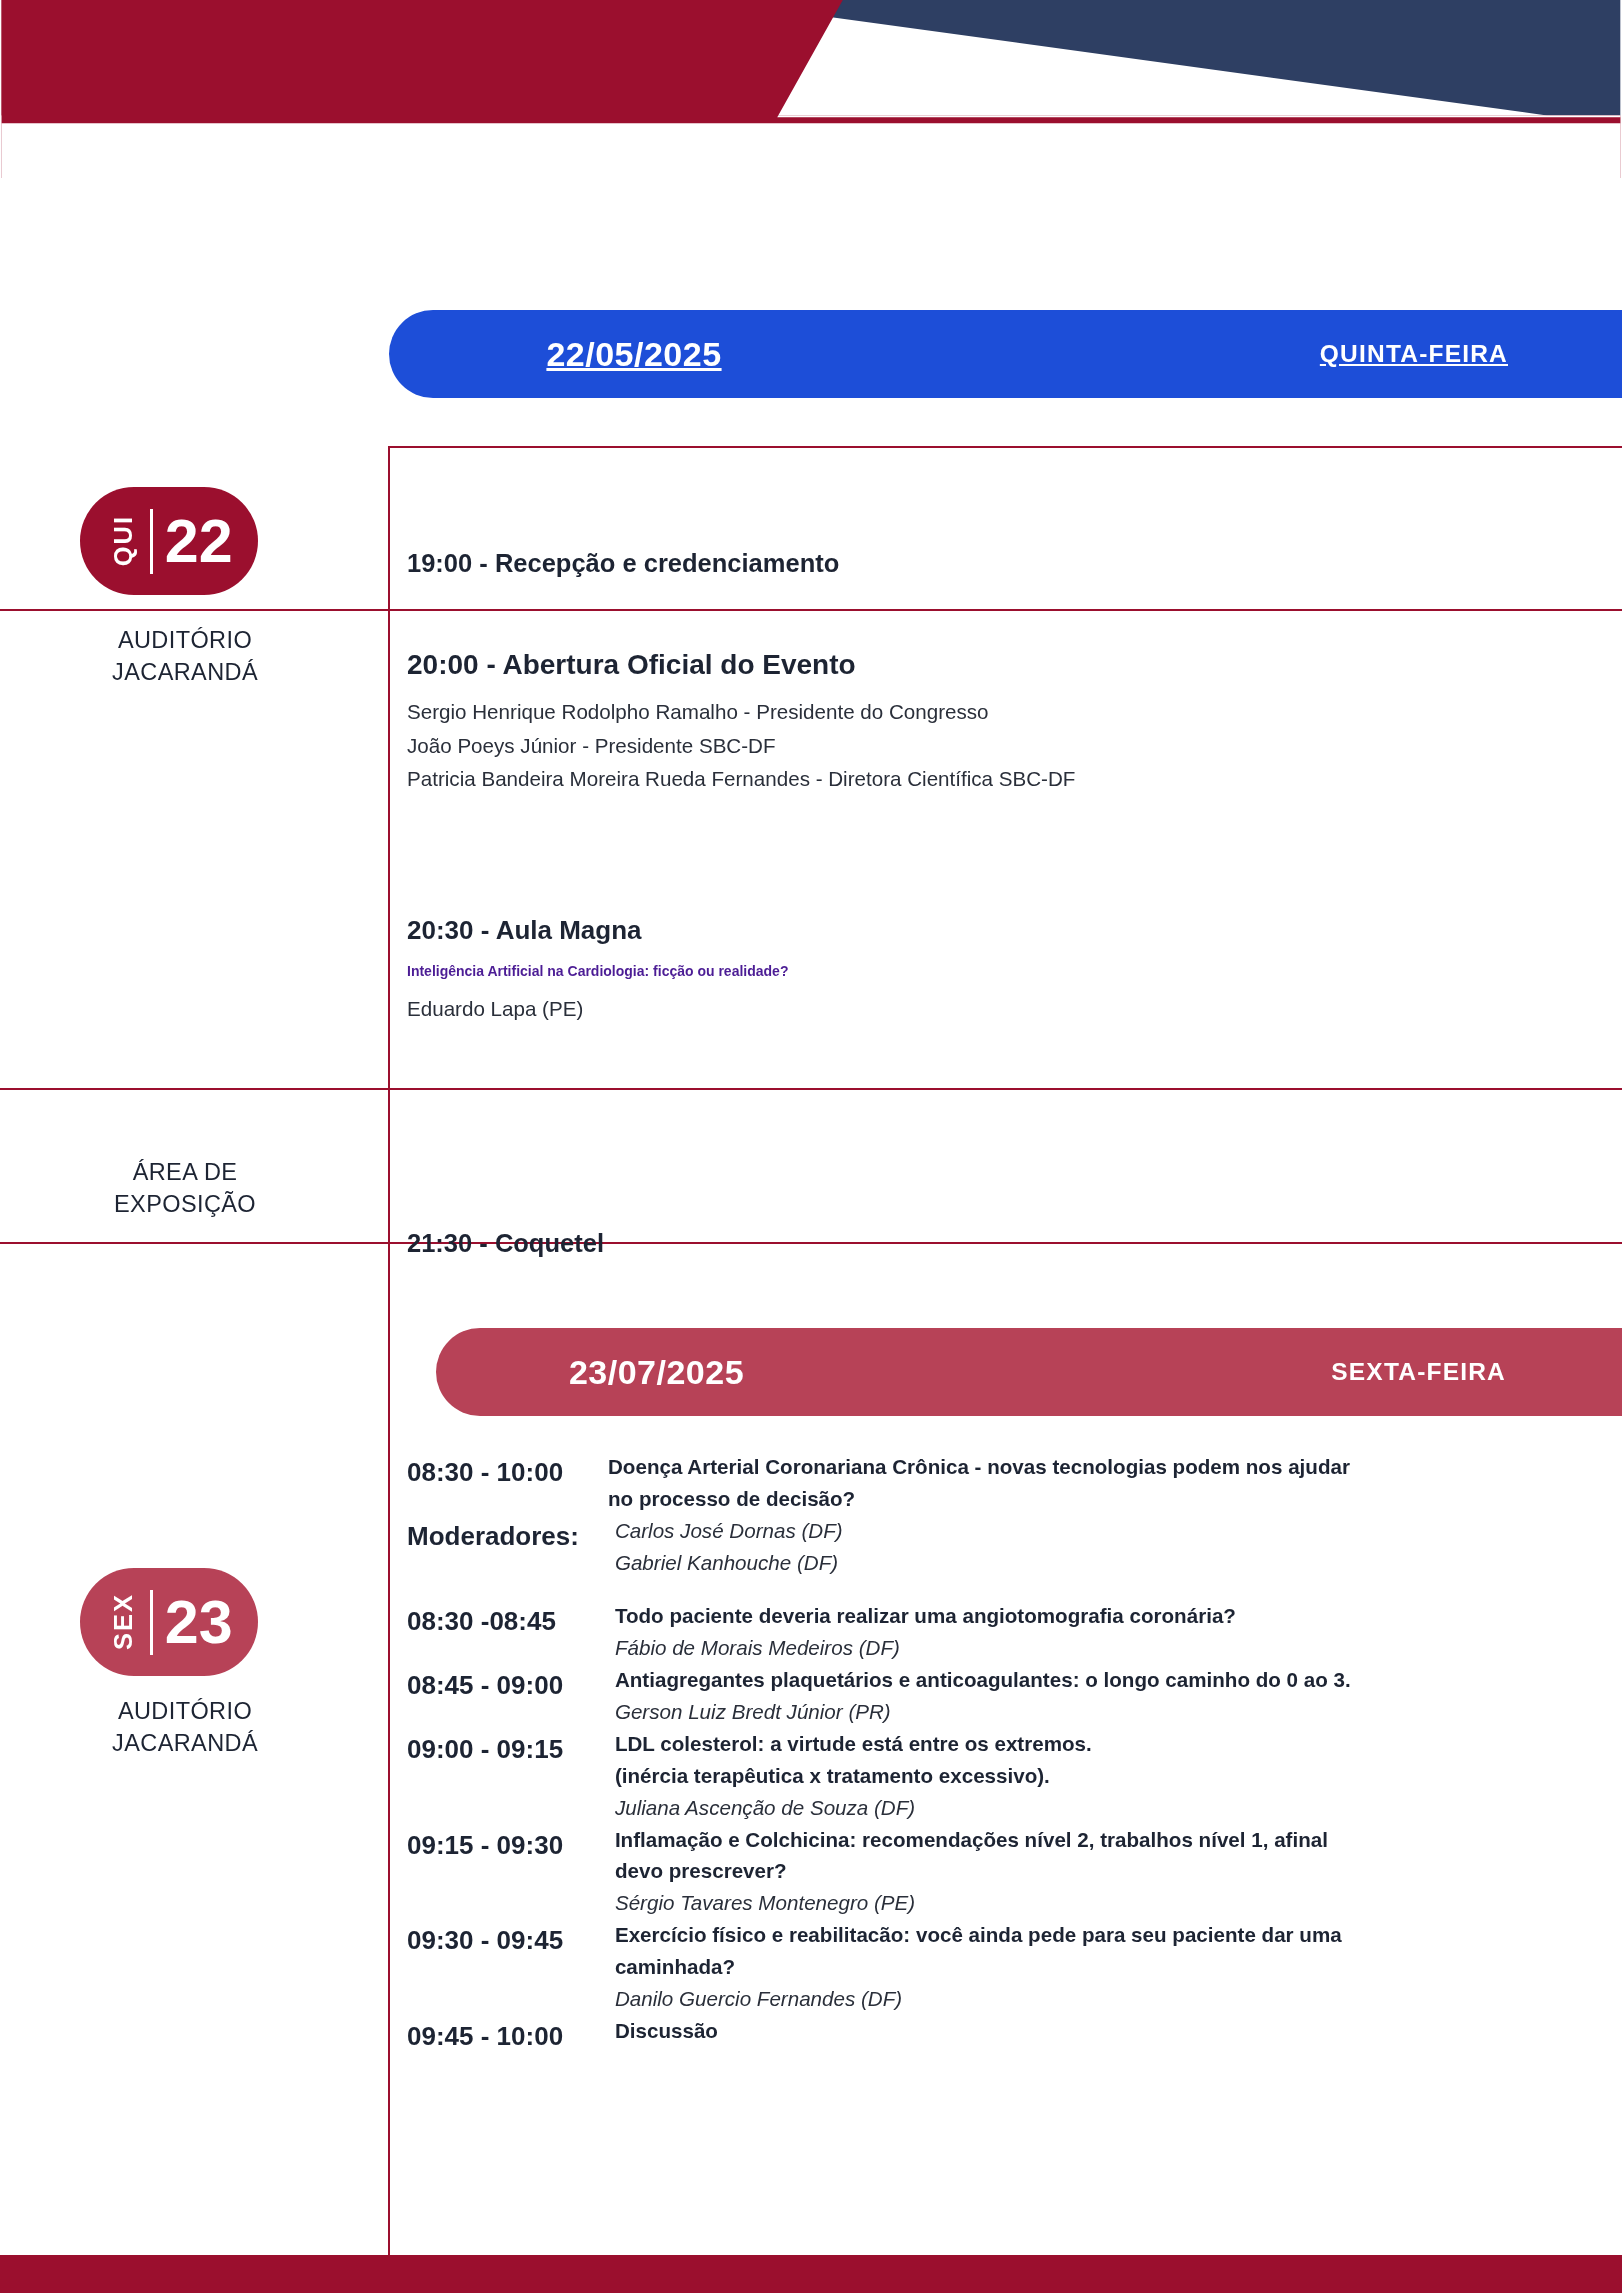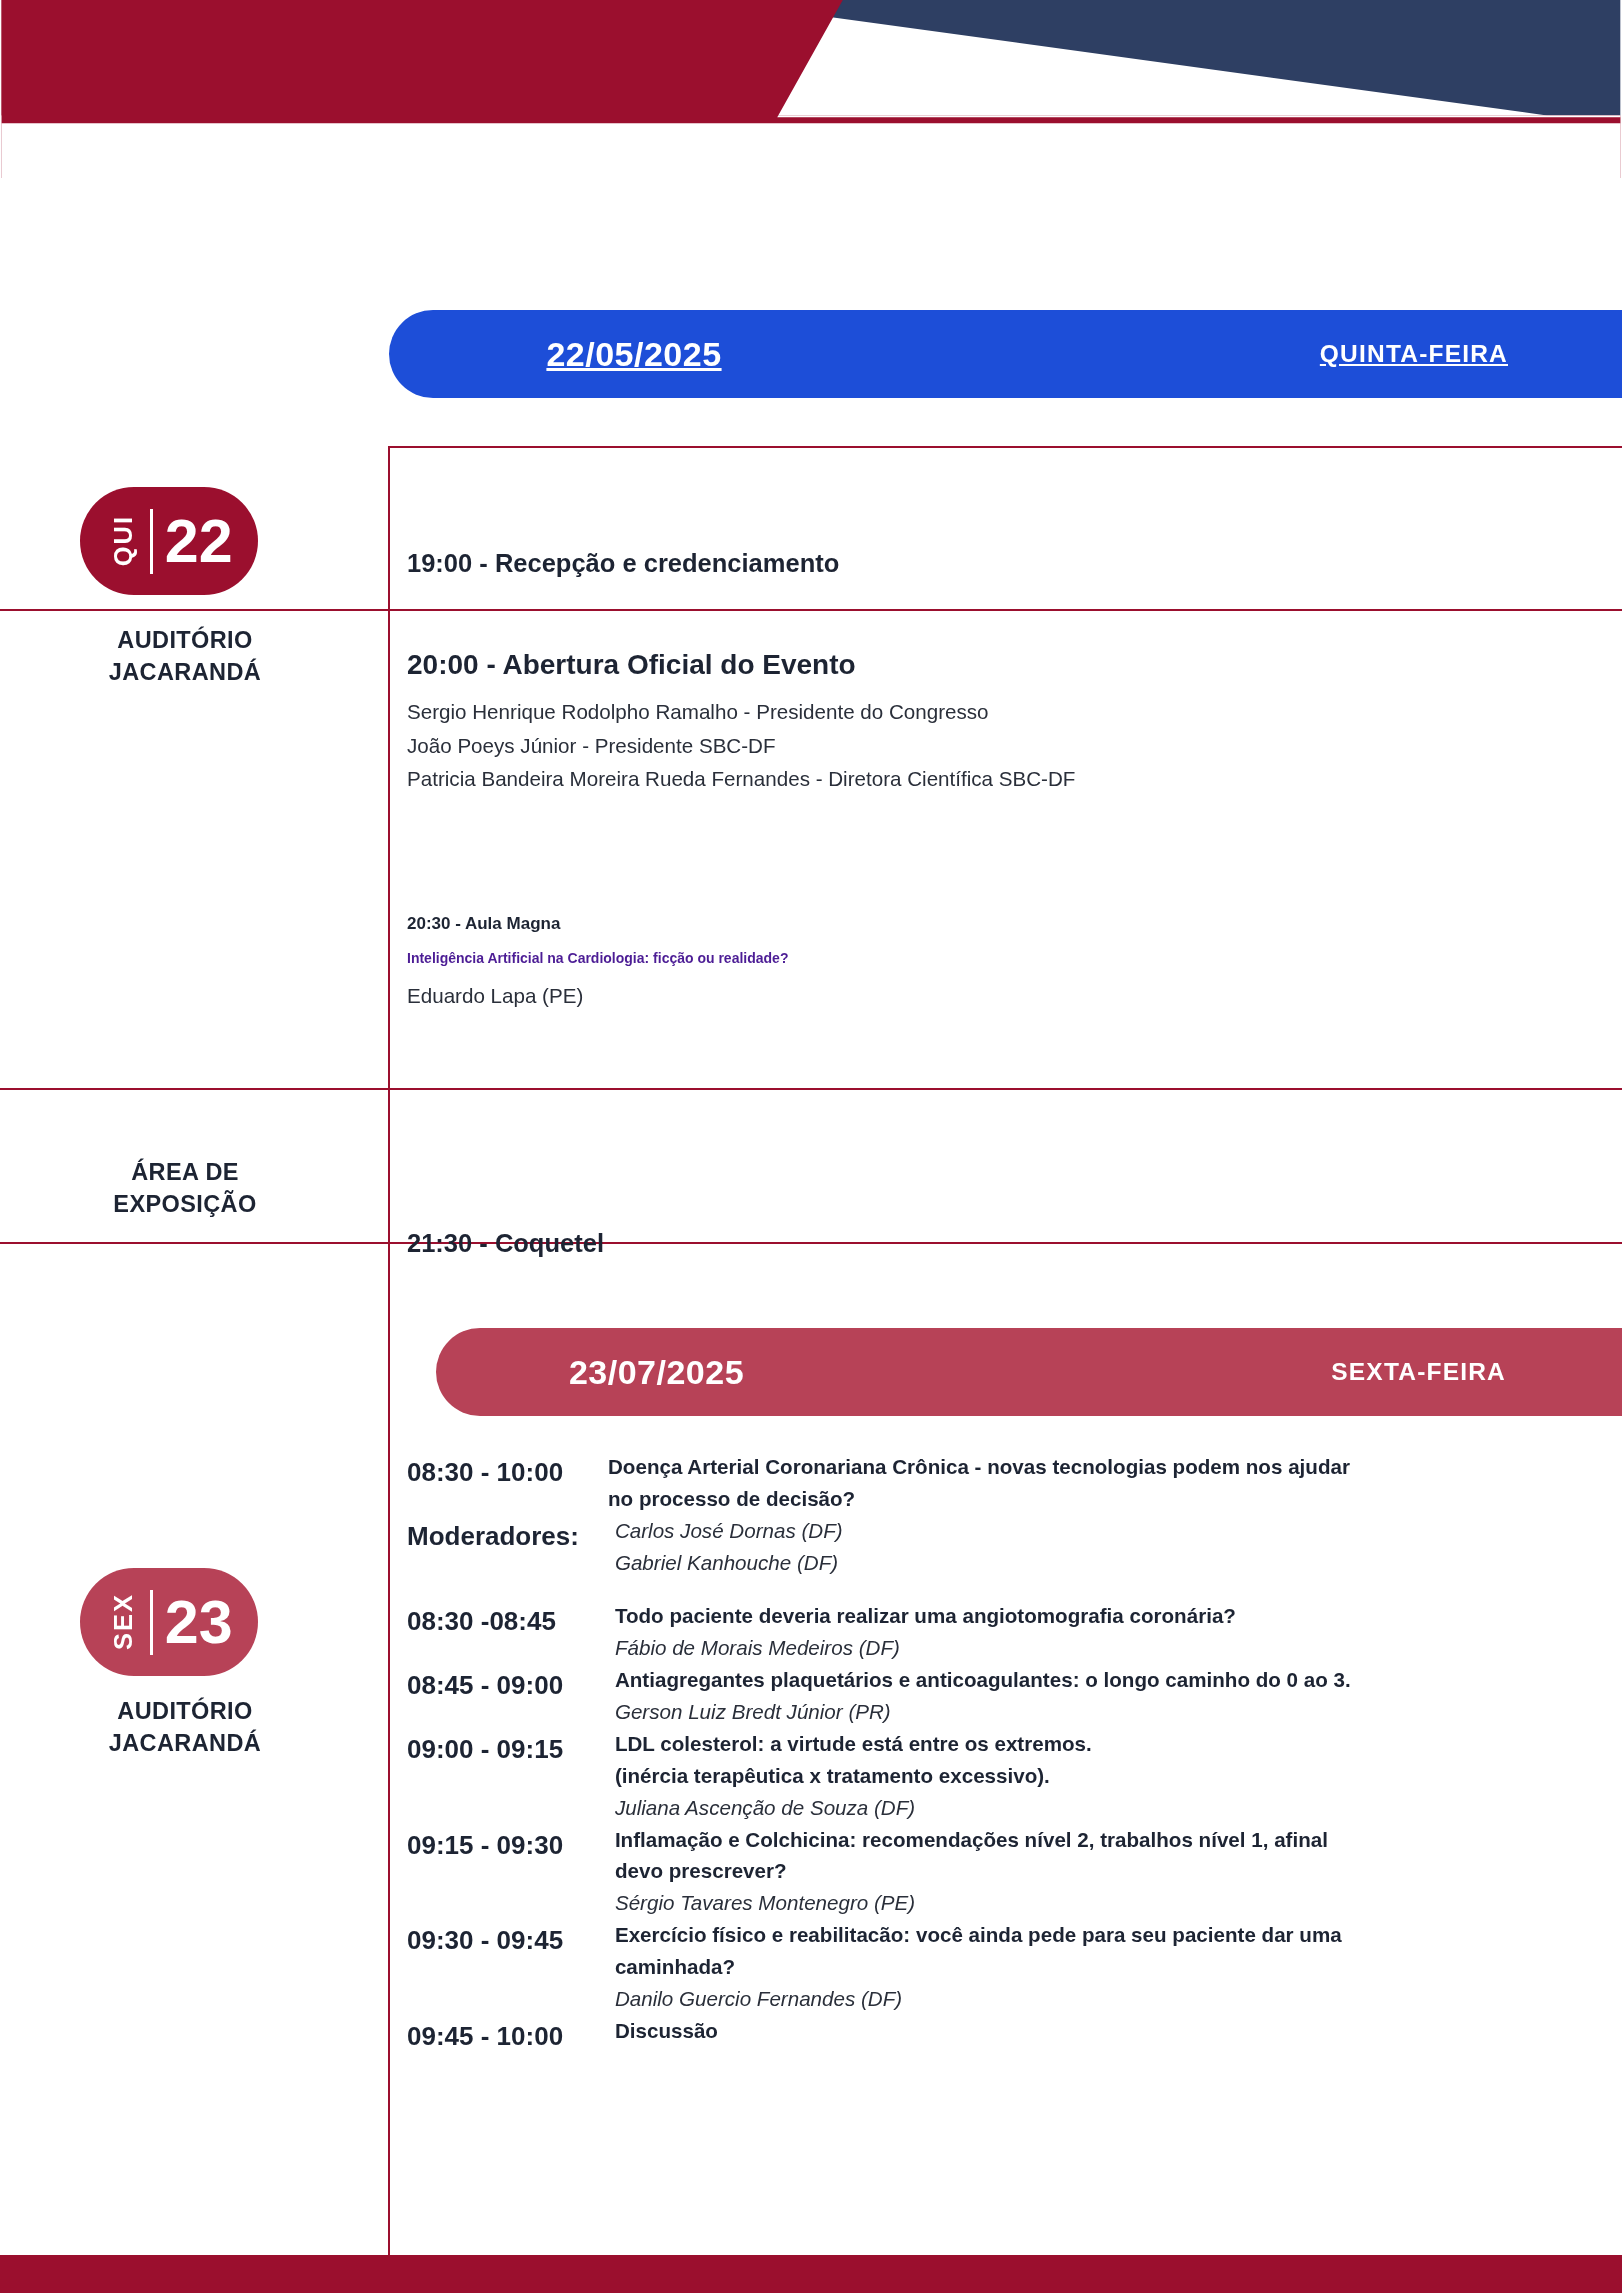--- a/index.html
+++ b/index.html
@@ -100,21 +100,21 @@
   }
 
   #badge-22 { left: 80px; top: 487px; }
   #badge-23 { left: 80px; top: 1568px; }
 
   
   .room-label {
     position: absolute;
     text-align: center;
     font-size: 23.5px;
-    font-weight: bold;
+    font-weight: normal;
     letter-spacing: 0.4px;
     line-height: 1.35;
     color: #1d2433;
     width: 323px;
   }
   #room-aud-22 { left: 23.5px; top: 625px; }
   #room-expo { left: 23.5px; top: 1157px; }
   #room-aud-23 { left: 23.5px; top: 1696px; }
 
   
@@ -224,21 +224,21 @@
 <div class="session" style="top:635px;">
   <div class="s-title" style="font-size:28px;">20:00 - Abertura Oficial do Evento</div>
   <div class="s-people">
     <div>Sergio Henrique Rodolpho Ramalho - Presidente do Congresso</div>
     <div>João Poeys Júnior - Presidente SBC-DF</div>
     <div>Patricia Bandeira Moreira Rueda Fernandes - Diretora Científica SBC-DF</div>
   </div>
 </div>
 
 <div class="session" style="top:902px;">
-  <div class="s-title" style="font-size:17px;">20:30 - Aula Magna</div>
+  <div class="s-title" style="font-size:26px;">20:30 - Aula Magna</div>
   <div class="s-sub">Inteligência Artificial na Cardiologia: ficção ou realidade?</div>
   <div class="s-people">Eduardo Lapa  (PE)</div>
 </div>
 
 <div class="session" style="top:1215px;">
   <div class="s-title">21:30 - Coquetel</div>
 </div>
 
 <div class="day-pill light" id="pill-23">
   <div class="date">23/07/2025</div>

